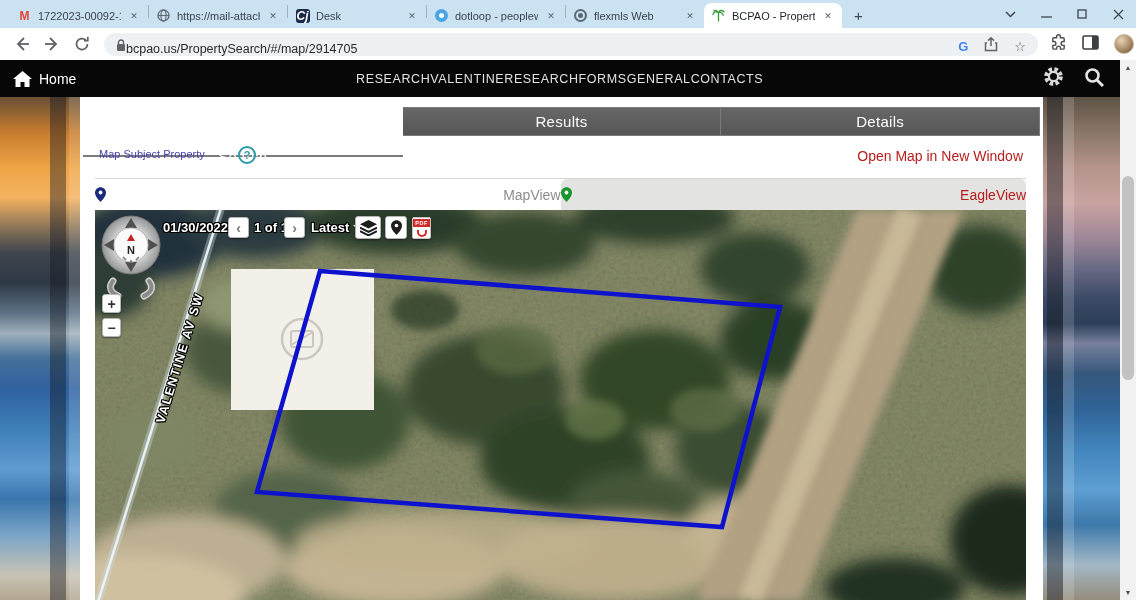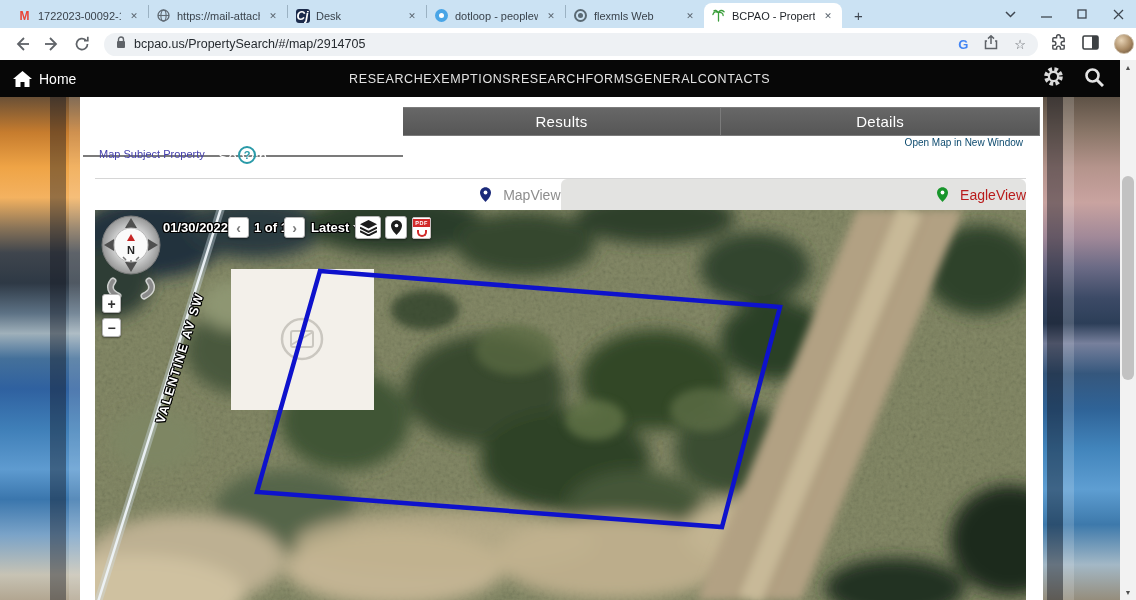--- a/index.html
+++ b/index.html
@@ -20,21 +20,21 @@
   .fav-dotloop { width:13px; height:13px; border-radius:50%; background:#49a5e6; position:relative; }
   .fav-dotloop::after { content:""; position:absolute; left:4px; top:4px; width:5px; height:5px; border-radius:50%; background:#fff; }
   .fav-flexmls { width:13px; height:13px; border-radius:50%; border:2px solid #5a6a74; position:relative; }
   .fav-flexmls::after { content:""; position:absolute; left:2px; top:2px; width:5px; height:5px; border-radius:50%; background:#5a6a74; }
   .newtab { width:25px; height:25px; display:flex; align-items:center; justify-content:center; font-size:15px; color:#3f4750; margin-left:4px; }
   .wincontrols { position:absolute; top:0; right:0; height:28px; display:flex; }
   .winbtn { width:36px; height:28px; display:flex; align-items:center; justify-content:center; }
 
   .addrbar { position:absolute; top:28px; left:0; width:1136px; height:32px; background:#fff; display:flex; align-items:center; padding-left:10px; }
   .navic { width:24px; height:24px; display:flex; align-items:center; justify-content:center; flex:none; margin-right:6px; }
-  .urlpill { margin-left:4px; width:934px; height:23px; border-radius:12px; background:#eef1f4; display:flex; align-items:center; padding:0 12px; gap:8px; flex:none; }
+  .urlpill { margin-left:4px; width:934px; height:23px; border-radius:12px; background:#eef1f4; display:flex; align-items:flex-end; padding:0 12px; flex:none; }
   .url { font-size:12.5px; color:#262b30; white-space:nowrap; }
   .pill-right { margin-left:auto; display:flex; gap:16px; align-items:center; }
   .g-ic { font-size:13px; font-weight:bold; color:#4285f4; }
   .star { font-size:13px; color:#5f6368; }
   .addr-right { display:flex; gap:15px; align-items:center; margin-left:12px; }
   .avatar { width:20px; height:20px; border-radius:50%; background:radial-gradient(circle at 35% 30%, #e7d3b5, #a98a64 55%, #5d4a36); border:1px solid #c9b8a0; }
 
   
   .sitenav { position:absolute; top:60px; left:0; width:1120px; height:37px; background:#070707; display:flex; align-items:center; color:#e9e9e9; }
   .home { display:flex; gap:7px; margin-left:13px; font-size:14px; color:#fff; align-items:flex-start; }
@@ -53,26 +53,26 @@
   
   .content { position:absolute; left:80px; top:97px; width:963px; height:503px; background:#fff; }
 
   .ptabs { position:absolute; left:3px; top:10px; right:3px; height:29px; display:flex; }
   .ptab { flex:1; background:linear-gradient(#676767,#565656); color:#fff; font-size:15px; display:flex; align-items:center; justify-content:center; border:1px solid #7b7b7b; border-left:none; cursor:pointer; letter-spacing:.3px; }
   .ptab:first-child { border-left:1px solid #7b7b7b;margin-top:48px; }
   .ptab.active { background:#fff; color:#9a9a9a; border:none; }
 
   .subject-link { position:absolute; left:19px; top:51px; font-size:11px; color:#4540ae; cursor:pointer; }
   .help-ic { position:absolute; left:158px; top:49px; width:18px; height:18px; border:2px solid #2a9aa8; border-radius:50%; color:#2a9aa8; font-size:11px; font-weight:bold; display:flex; align-items:center; justify-content:center; cursor:pointer; }
-  .openmap-link { position:absolute; right:20px; top:40px; font-size:10px; color:#0c4a6e; cursor:pointer; }
+  .openmap-link { position:absolute; right:20px; top:51px; font-size:14px; color:#b91c1c; cursor:pointer; }
 
   .divider { position:absolute; left:15px; top:81px; width:931px; height:1px; background:#d6d6d6; }
 
   .vtabs { position:absolute; left:15px; top:82px; width:931px; height:31px; display:flex; }
-  .vtab { flex:1; display:flex; align-items:center; justify-content:flex-end; gap:12px; font-size:14px; color:#8d8d8d; background:#fff; cursor:pointer; }
+  .vtab { flex:1; display:flex; align-items:center; justify-content:space-between; gap:12px; font-size:14px; color:#8d8d8d; background:#fff; cursor:pointer; }
   .vtab.eagle { background:#e3e3e1; border-radius:6px 6px 0 0; color:#b91c1c; }
 
   
   .map { position:absolute; left:15px; top:113px; width:931px; height:390px; overflow:hidden; background:#77805e; }
   .map svg.aerial { position:absolute; left:0; top:0; }
   .road-label { position:absolute; left:85px; top:148px; transform:translate(-50%,-50%) rotate(-73deg); white-space:nowrap; font-size:12.5px; font-weight:bold; letter-spacing:1.5px; color:#fff; z-index:5;
     text-shadow:-1px -1px 0 #000,1px -1px 0 #000,-1px 1px 0 #000,1px 1px 0 #000,0 1px 0 #000,0 -1px 0 #000,1px 0 0 #000,-1px 0 0 #000; }
   .outl { color:#fff; font-weight:bold; font-size:13px;
     text-shadow:-1px -1px 0 #000,1px -1px 0 #000,-1px 1px 0 #000,1px 1px 0 #000,0 1px 0 #000,0 -1px 0 #000,1px 0 0 #000,-1px 0 0 #000; }
   .m-date { position:absolute; left:68px; top:10px; z-index:6; }
@@ -235,21 +235,21 @@
 
 <div class="sitenav">
   <div class="home">
     <svg width="19" height="16" viewBox="0 0 19 16">
         <path d="M9.5 0 L0 8 H2.5 V16 H7.5 V11 H11.5 V16 H16.5 V8 H19 Z" fill="#fff"></path>
       </svg>
     <span>Home</span>
   </div>
   <div class="navmenu">
     <span>RESEARCH</span>
-    <span>EXEMPTIONS</span>
+    <span>VALENTINE</span>
     <span>RESEARCH</span>
     <span>FORMS</span>
     <span>GENERAL</span>
     <span>CONTACTS</span>
   </div>
   <div class="navicons">
     <span>
       <svg width="21" height="21" viewBox="0 0 21 21">
           <circle cx="10.5" cy="10.5" r="7" fill="none" stroke="#d9d9d9" stroke-width="4.6" stroke-dasharray="3.4 2.2"></circle>
           <circle cx="10.5" cy="10.5" r="4.6" fill="#070707" stroke="#d9d9d9" stroke-width="2.2"></circle>

